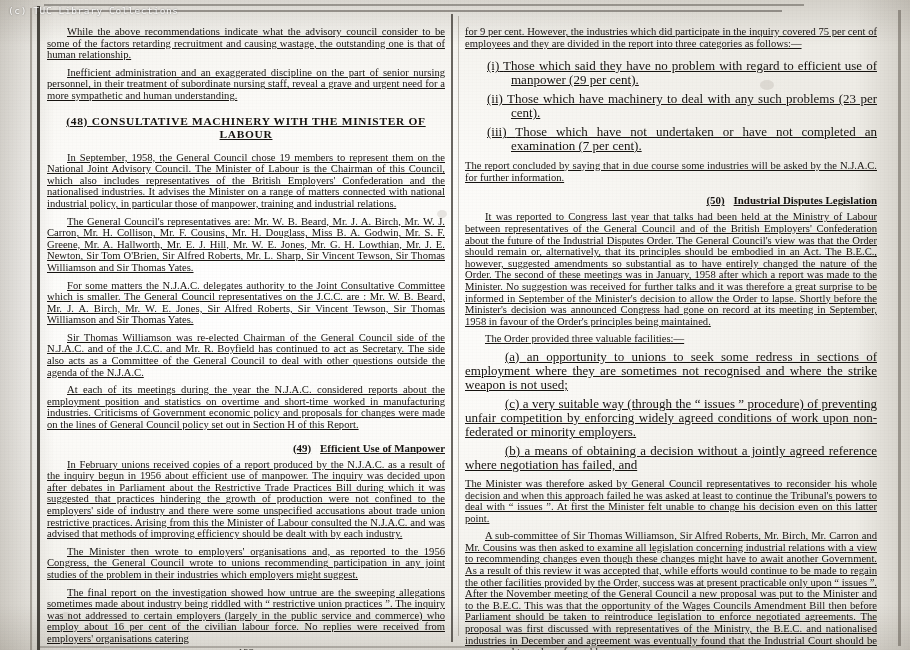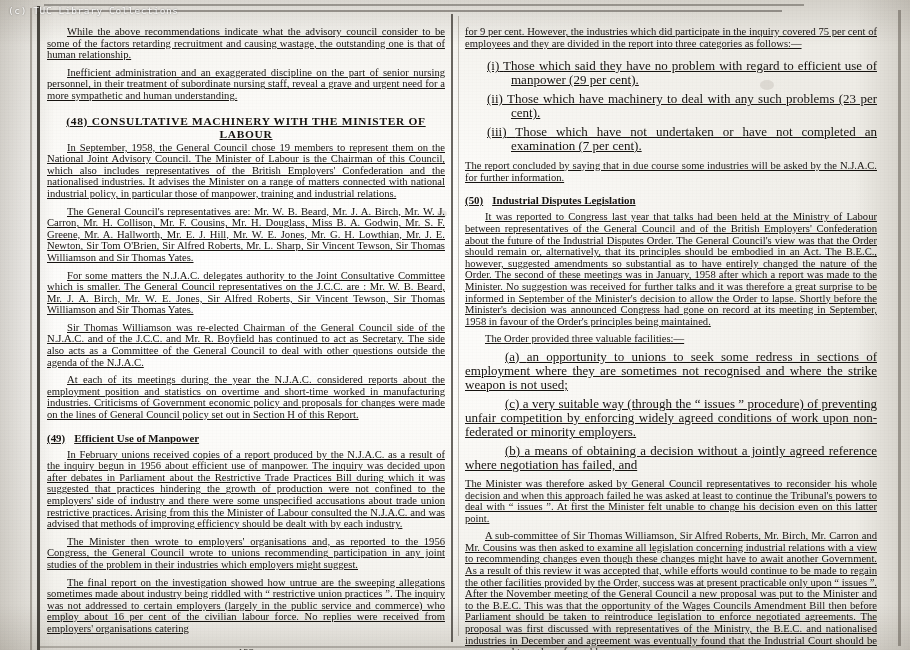--- a/index.html
+++ b/index.html
@@ -62,30 +62,30 @@
     margin:0 0 6px 0;
     font-size:10.6px;
     line-height:11.6px;
     text-align:justify;
     text-indent:20px;
     -webkit-font-smoothing:none;
   }
   p.noindent{text-indent:0;}
   p.tight{margin-bottom:5px;}
   .head{
-    margin:13px 0 1px 0;
+    margin:13px 0 11px 0;
     font-size:11.4px;line-height:13px;
     font-weight:bold;text-align:center;text-indent:0;
     letter-spacing:.2px;
   }
   .head.num48{letter-spacing:.7px;}
   .head-sub{
     margin:11px 0 5px 0;
     font-size:10.9px;line-height:12px;
-    font-weight:bold;text-align:left;text-indent:0;
+    font-weight:bold;text-align:right;text-indent:0;
   }
   .head-sub .gap{display:inline-block;width:9px;}
   .item{
     margin:0 0 5px 0;
     font-size:13px;line-height:14px;
     text-align:justify;
     padding-left:46px;text-indent:-24px;
   }
   .item.lettered{padding-left:0;text-indent:40px;}
   .pageno{

